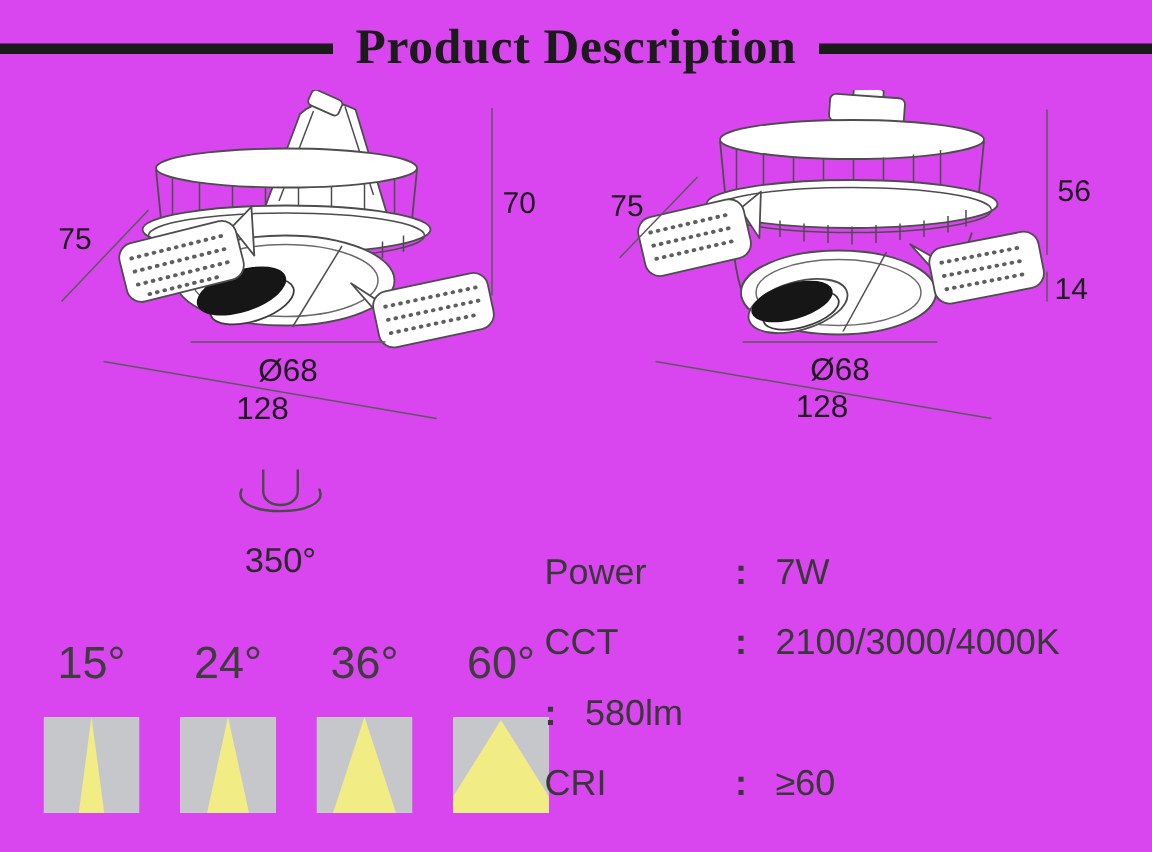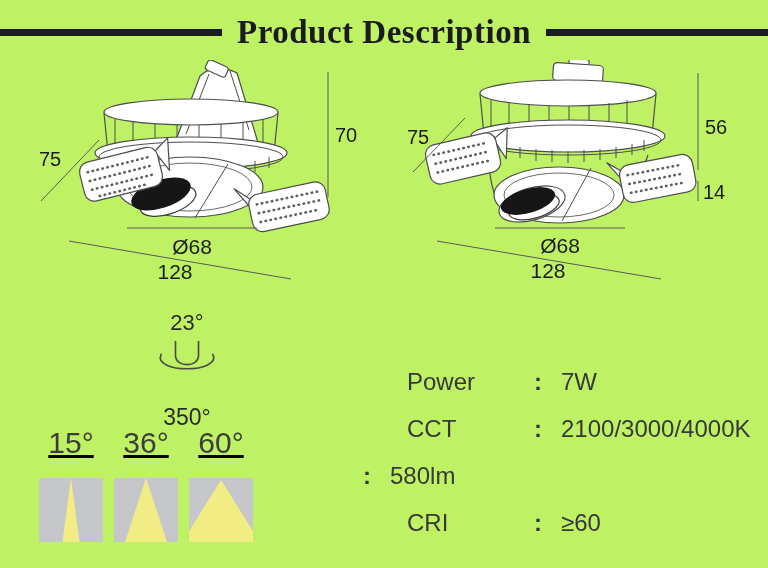--- a/index.html
+++ b/index.html
@@ -1,47 +1,47 @@
 <!DOCTYPE html>
 <html><head>
 <meta charset="utf-8">
 <style>
   html,body{margin:0;padding:0;background:#ffffff;}
-  .page{position:relative;width:768px;height:568px;background:#bef264;overflow:hidden;
+  .page{position:relative;width:768px;height:568px;background:#d946ef;overflow:hidden;
         font-family:"Liberation Sans",sans-serif;}
 
   
   .title-row{position:absolute;top:10px;left:0;right:0;display:flex;align-items:center;gap:15px;}
   .rule{flex:1;height:7px;background:#1b1b1b;}
   .title{margin:0;font-family:"Liberation Serif",serif;font-weight:700;font-size:33px;
          color:#1b1b1b;letter-spacing:.5px;white-space:nowrap;line-height:44px;}
 
   
   .drawing{position:absolute;top:60px;}
   .drawing-left{left:25px;}
   .drawing-right{left:385px;}
   .drawing text{font-family:"Liberation Sans",sans-serif;fill:#1c1c1c;stroke:none;font-size:20px;}
   .drawing .dim-big{font-size:21px;}
 
   
   .tilt-block{position:absolute;left:139px;top:309px;width:96px;text-align:center;color:#2a2a2a;}
   .tilt-angle{font-size:22px;line-height:28px;}
-  .rotate-angle{font-size:23px;line-height:28px;margin-top:16px;}
+  .rotate-angle{font-size:23px;line-height:28px;margin-top:0;}
   .tilt-icon{display:block;margin:2px auto 0 auto;}
 
   
-  .beam-row{position:absolute;left:39px;top:426px;display:flex;gap:11px;text-decoration:underline;}
+  .beam-row{position:absolute;left:29px;top:426px;display:flex;gap:27px;}
   .beam-col{width:64px;text-align:center;}
   .beam-label{font-size:30px;line-height:34px;color:#3d3d3d;margin-bottom:18px;white-space:nowrap;}
   .beam-box{display:block;width:64px;height:64px;}
 
   
   .specs{position:absolute;left:363px;top:358px;color:#383838;}
   .spec-row{display:flex;align-items:center;height:47px;font-size:24px;}
-  .spec-label{width:127px;margin-left:44px;}
+  .spec-label{width:127px;}
   .spec-sep{width:27px;font-weight:700;}
   .spec-value{white-space:nowrap;text-align:right;}
 </style>
 </head>
 <body>
 
 <div class="page">
 
   <header class="title-row">
     <span class="rule"></span>
@@ -143,37 +143,43 @@
       <line x1="52" y1="181" x2="276" y2="219"></line>
     </g>
     <text x="33" y="84" text-anchor="middle">75</text>
     <text x="320" y="74">56</text>
     <text x="318" y="139">14</text>
     <text x="175" y="193" text-anchor="middle" class="dim-big">Ø68</text>
     <text x="163" y="218" text-anchor="middle" class="dim-big">128</text>
   </svg>
 
   <div class="tilt-block">
-    <div class="tilt-angle">23°</div>
     <svg class="tilt-icon" width="96" height="48" viewBox="0 0 100 50">
       <path d="M38,2 L38,17 C38,30 62,30 62,17 L62,2" fill="none" stroke="#4a4a4a" stroke-width="1.7"></path>
       <path d="M23,16 C14,36 86,36 77,16" fill="none" stroke="#4a4a4a" stroke-width="1.7" stroke-linecap="round"></path>
     </svg>
     <div class="rotate-angle">350°</div>
   </div>
 
   <div class="beam-row">
     <div class="beam-col">
       <div class="beam-label">15°</div>
       <svg class="beam-box" viewBox="0 0 64 64">
         <rect x="0" y="0" width="64" height="64" fill="#c6c7cb"></rect>
         <polygon points="32,0 23.5,64 40.5,64" fill="#f2ec85"></polygon>
       </svg>
     </div>
     <div class="beam-col">
+      <div class="beam-label">24°</div>
+      <svg class="beam-box" viewBox="0 0 64 64">
+        <rect x="0" y="0" width="64" height="64" fill="#c6c7cb"></rect>
+        <polygon points="32,0 18,64 46,64" fill="#f2ec85"></polygon>
+      </svg>
+    </div>
+    <div class="beam-col">
       <div class="beam-label">36°</div>
       <svg class="beam-box" viewBox="0 0 64 64">
         <rect x="0" y="0" width="64" height="64" fill="#c6c7cb"></rect>
         <polygon points="32,0 11,64 53,64" fill="#f2ec85"></polygon>
       </svg>
     </div>
     <div class="beam-col">
       <div class="beam-label">60°</div>
       <svg class="beam-box" viewBox="0 0 64 64">
         <rect x="0" y="0" width="64" height="64" fill="#c6c7cb"></rect>

